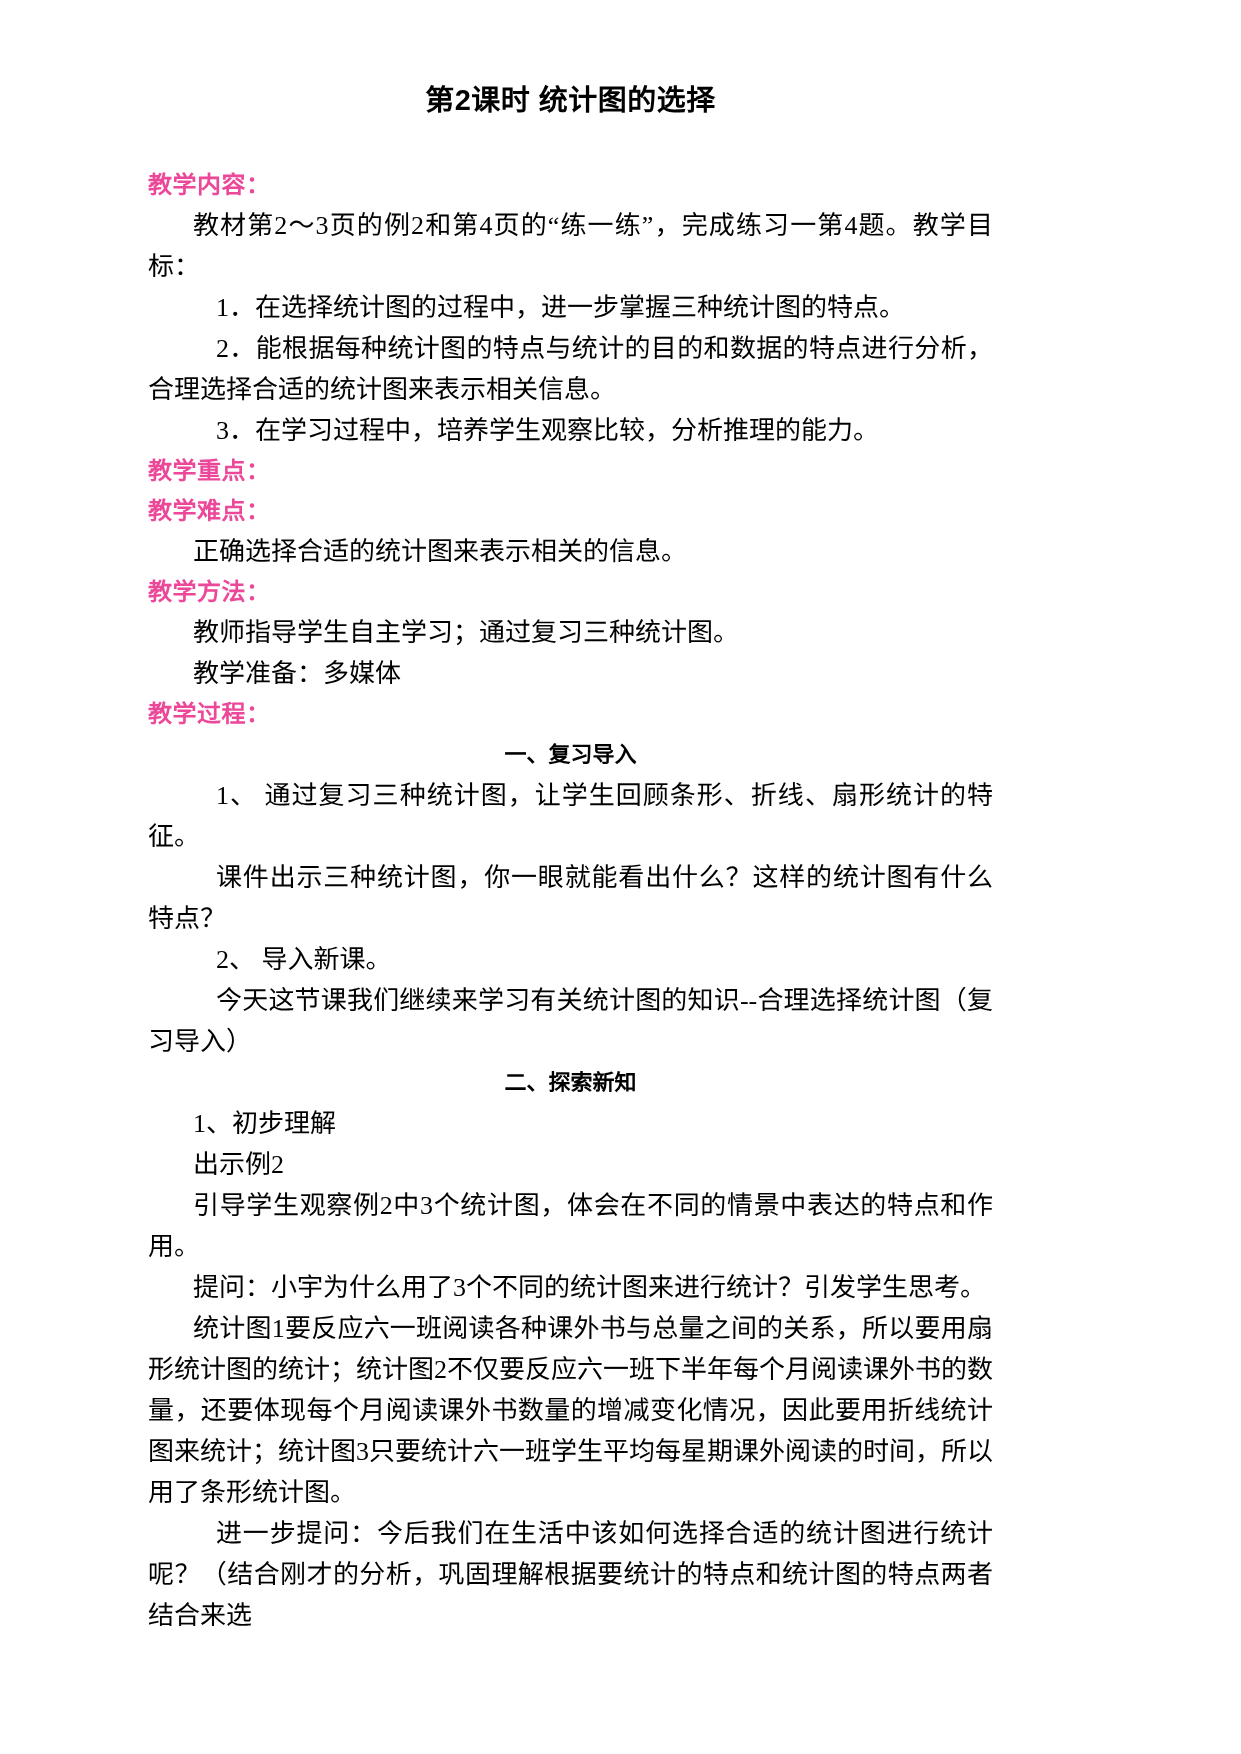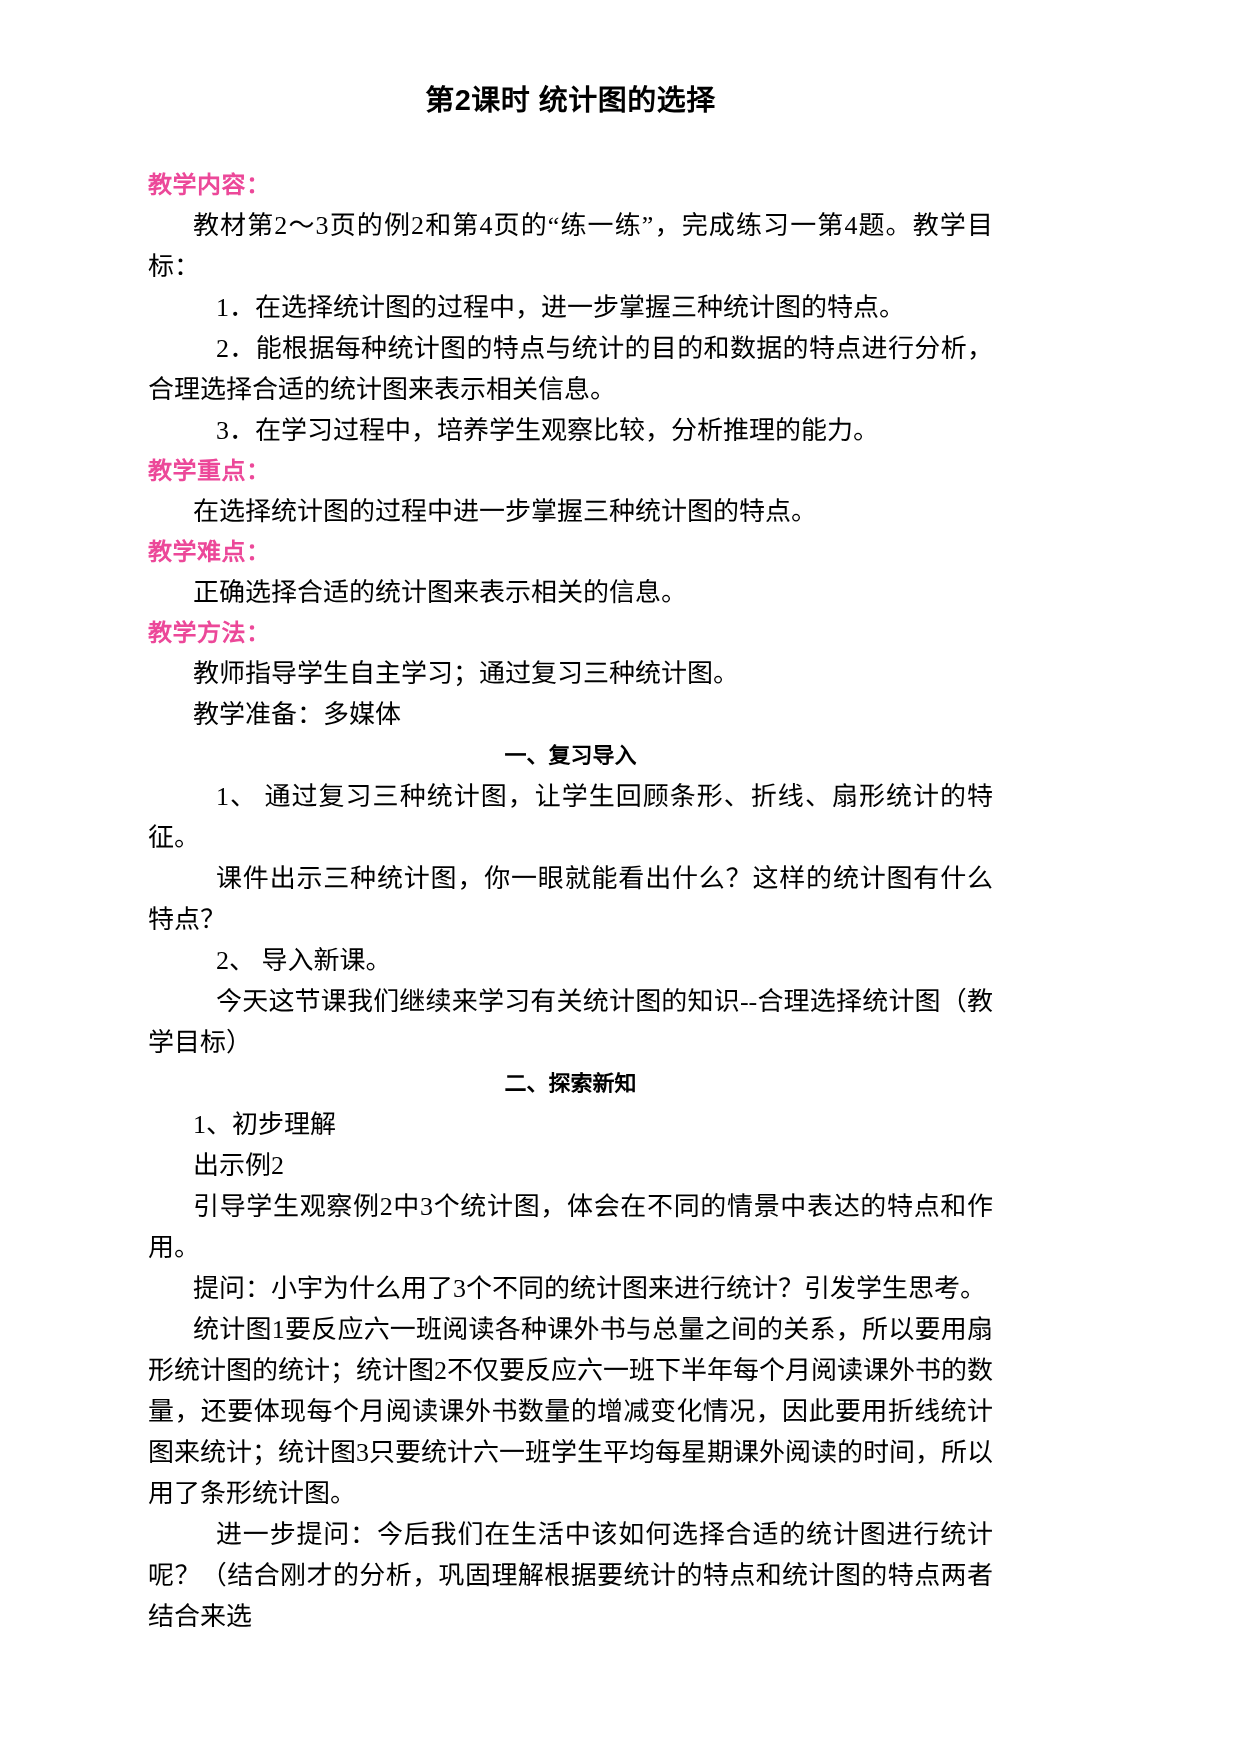--- a/index.html
+++ b/index.html
@@ -90,42 +90,42 @@
     <p class="para indent-1">教材第2～3页的例2和第4页的“练一练”，完成练习一第4题。教学目标：</p>
 
     <p class="para indent-2">1．在选择统计图的过程中，进一步掌握三种统计图的特点。</p>
 
     <p class="para indent-2">2．能根据每种统计图的特点与统计的目的和数据的特点进行分析，合理选择合适的统计图来表示相关信息。</p>
 
     <p class="para indent-2">3．在学习过程中，培养学生观察比较，分析推理的能力。</p>
 
     <p class="section-head">教学重点：</p>
 
-    <p class="para indent-1">在选择统计图的过程中进一步掌握三种统计图的特点。</p>
 
     <p class="section-head">教学难点：</p>
 
     <p class="para indent-1">正确选择合适的统计图来表示相关的信息。</p>
 
     <p class="section-head">教学方法：</p>
 
     <p class="para indent-1">教师指导学生自主学习；通过复习三种统计图。</p>
 
     <p class="para indent-1">教学准备：多媒体</p>
 
+    <p class="section-head">教学过程：</p>
 
     <p class="sub-head">一、复习导入</p>
 
     <p class="para indent-2">1、  通过复习三种统计图，让学生回顾条形、折线、扇形统计的特征。</p>
 
     <p class="para indent-2">课件出示三种统计图，你一眼就能看出什么？这样的统计图有什么特点？</p>
 
     <p class="para indent-2">2、  导入新课。</p>
 
-    <p class="para indent-2">今天这节课我们继续来学习有关统计图的知识--合理选择统计图（教学目标）</p>
+    <p class="para indent-2">今天这节课我们继续来学习有关统计图的知识--合理选择统计图（复习导入）</p>
 
     <p class="sub-head">二、探索新知</p>
 
     <p class="para indent-1">1、初步理解</p>
 
     <p class="para indent-1">出示例2</p>
 
     <p class="para indent-1">引导学生观察例2中3个统计图，体会在不同的情景中表达的特点和作用。</p>
 
     <p class="para indent-1">提问：小宇为什么用了3个不同的统计图来进行统计？引发学生思考。</p>

